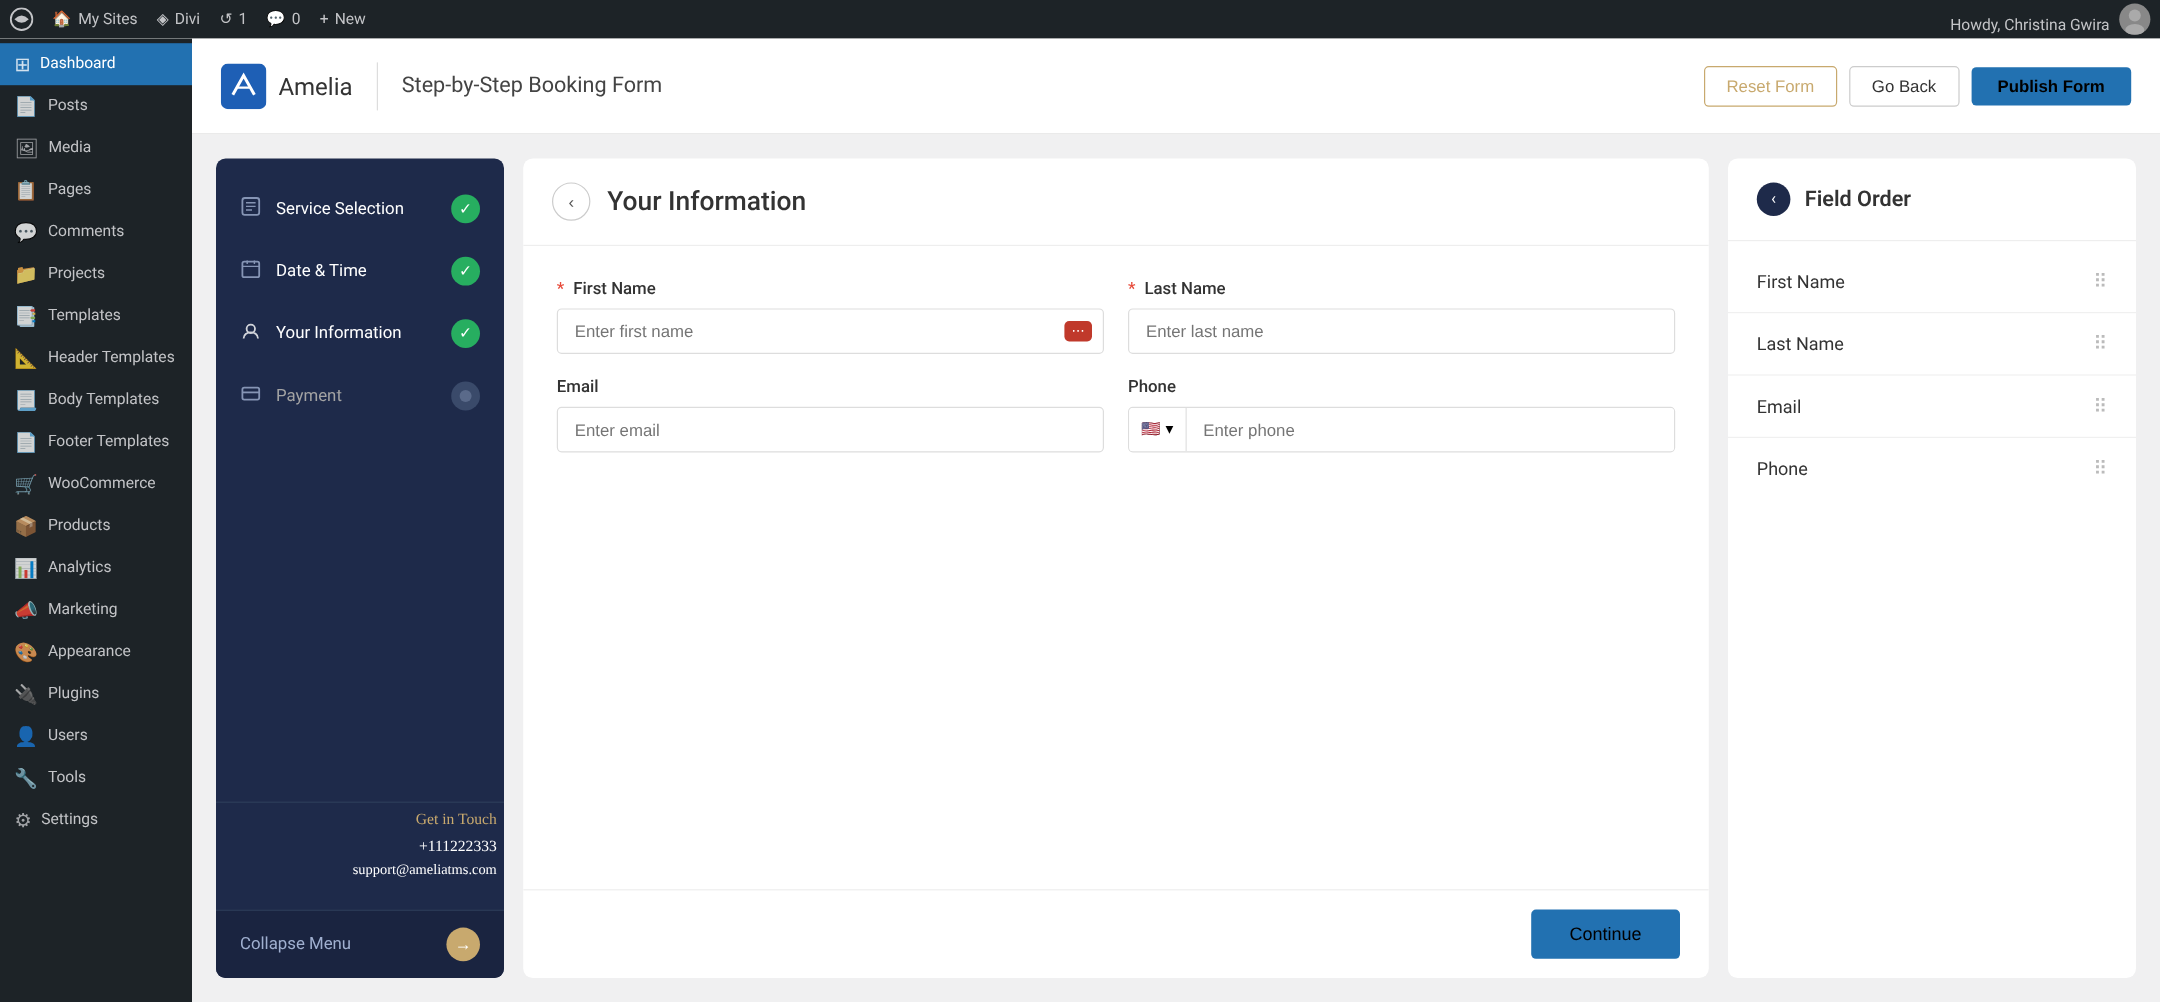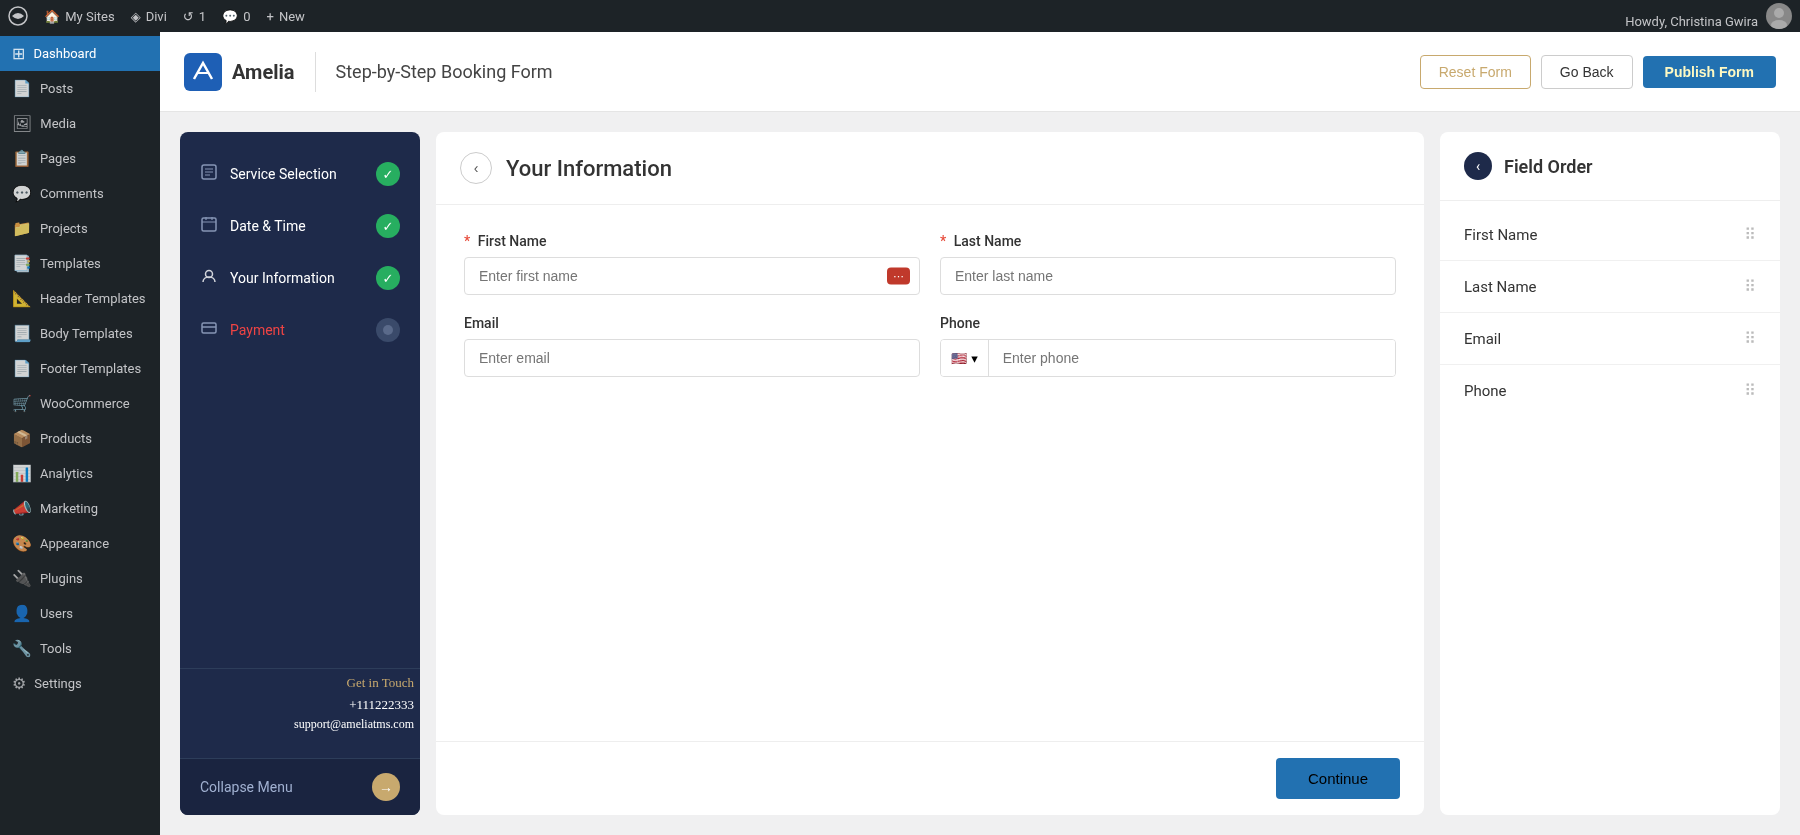--- a/index.html
+++ b/index.html
@@ -69,21 +69,21 @@
       background: #fff;
       height: 80px;
       display: flex;
       align-items: center;
       padding: 0 24px;
       border-bottom: 1px solid #e5e5e5;
       flex-shrink: 0;
     }
     .plugin-logo {
       display: flex; align-items: center; gap: 10px;
-      font-size: 20px; font-weight: 700; color: #333;
+      font-size: 20px; font-weight: 400; color: #333;
     }
     .plugin-logo-icon {
       width: 38px; height: 38px;
     }
     .plugin-title-sep {
       width: 1px; height: 40px; background: #ddd;
       margin: 0 20px;
     }
     .plugin-page-title {
       font-size: 18px; color: #444; font-weight: 400;
@@ -93,21 +93,21 @@
     }
     .btn-reset {
       border: 1px solid #c8a96e; color: #c8a96e; background: #fff;
       padding: 8px 18px; border-radius: 4px; cursor: pointer; font-size: 14px;
     }
     .btn-goback {
       border: 1px solid #ccc; color: #333; background: #fff;
       padding: 8px 18px; border-radius: 4px; cursor: pointer; font-size: 14px;
     }
     .btn-publish {
-      background: #2271b1; color: #fef9c3; border: none;
+      background: #2271b1; color: #000000; border: none;
       padding: 8px 22px; border-radius: 4px; cursor: pointer; font-size: 14px; font-weight: 600;
     }
 
     
     .content-area {
       flex: 1;
       display: flex;
       overflow: hidden;
       background: #f0f0f1;
       padding: 20px;
@@ -124,21 +124,21 @@
       flex-direction: column;
       overflow: hidden;
     }
     .booking-steps {
       flex: 1;
       padding: 16px 0;
     }
     .booking-step {
       display: flex; align-items: center; gap: 12px;
       padding: 14px 20px;
-      color: #ef4444;
+      color: #a3a3a3;
       font-size: 14px;
       cursor: pointer;
     }
     .booking-step.active { color: #fff; }
     .booking-step.completed { color: #fff; }
     .step-icon { font-size: 16px; opacity: 0.8; }
     .step-check {
       margin-left: auto;
       width: 24px; height: 24px; border-radius: 50%;
       background: #27ae60;

